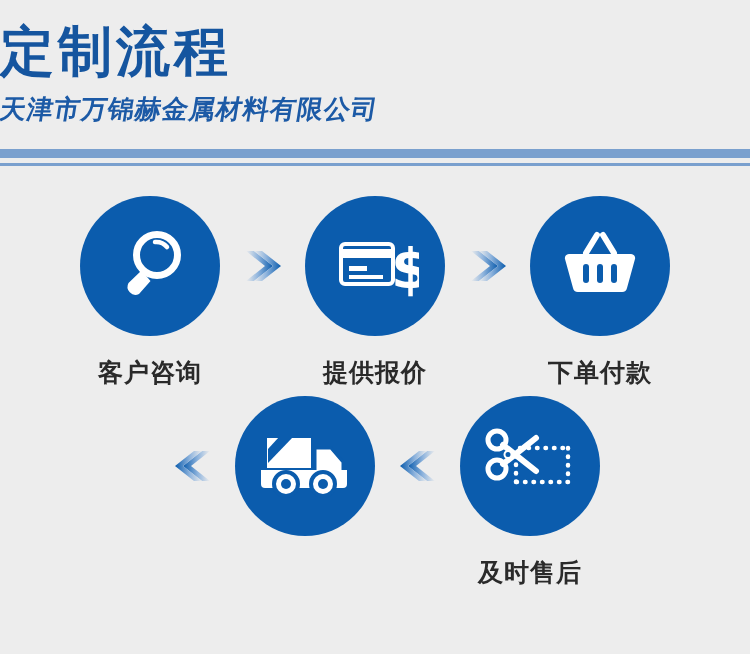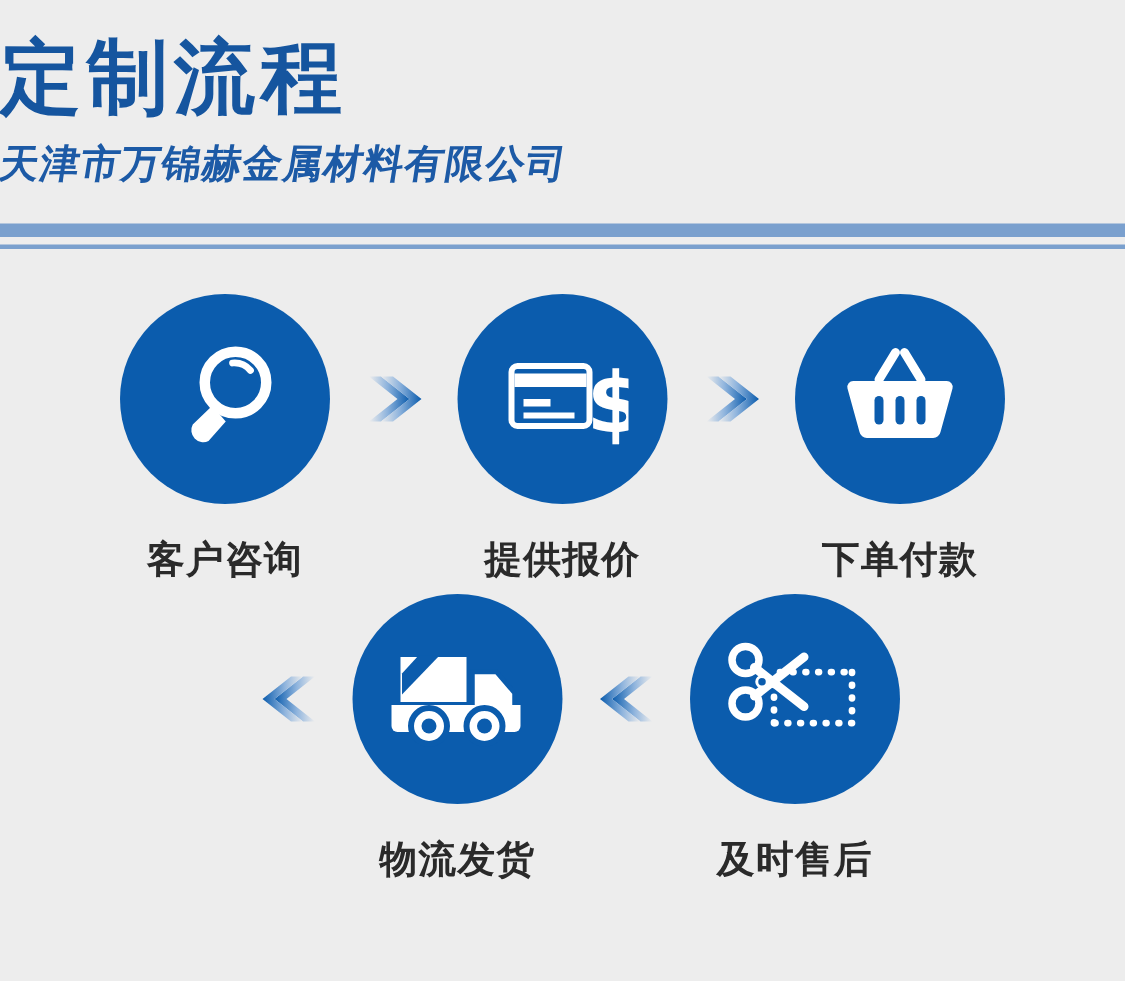--- a/index.html
+++ b/index.html
@@ -230,21 +230,20 @@
             <path d="M9 45 L34 19 L20 19 L9 31 Z" fill="#0b5cad"></path>
             <path d="M56 30 h16 l12 14 v12 h-28 Z" fill="#ffffff" stroke="#0b5cad" stroke-width="3"></path>
             <path d="M2 52 h86 v14 a4 4 0 0 1 -4 4 H6 a4 4 0 0 1 -4 -4 Z" fill="#ffffff"></path>
             <circle cx="27" cy="66" r="12" fill="#ffffff" stroke="#0b5cad" stroke-width="4"></circle>
             <circle cx="27" cy="66" r="5" fill="#0b5cad"></circle>
             <circle cx="64" cy="66" r="12" fill="#ffffff" stroke="#0b5cad" stroke-width="4"></circle>
             <circle cx="64" cy="66" r="5" fill="#0b5cad"></circle>
           </svg>
         </span>
       </div>
-      <div class="step-label">物流发货</div>
     </div>
 
     <div class="connector">
       <span>
         <svg width="46" height="46" viewBox="0 0 46 46">
           <defs>
             <linearGradient id="gradL2" x1="0" y1="0" x2="1" y2="0">
               <stop offset="0%" stop-color="#0b5cad"></stop>
               <stop offset="55%" stop-color="#8fb4dd"></stop>
               <stop offset="100%" stop-color="#ededed"></stop>

